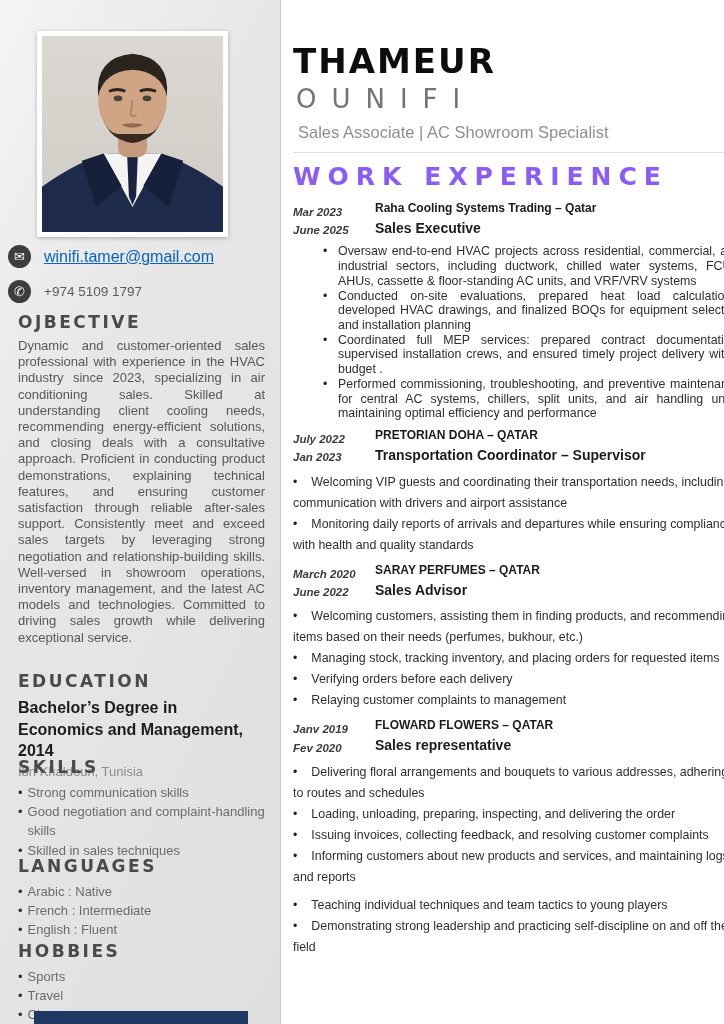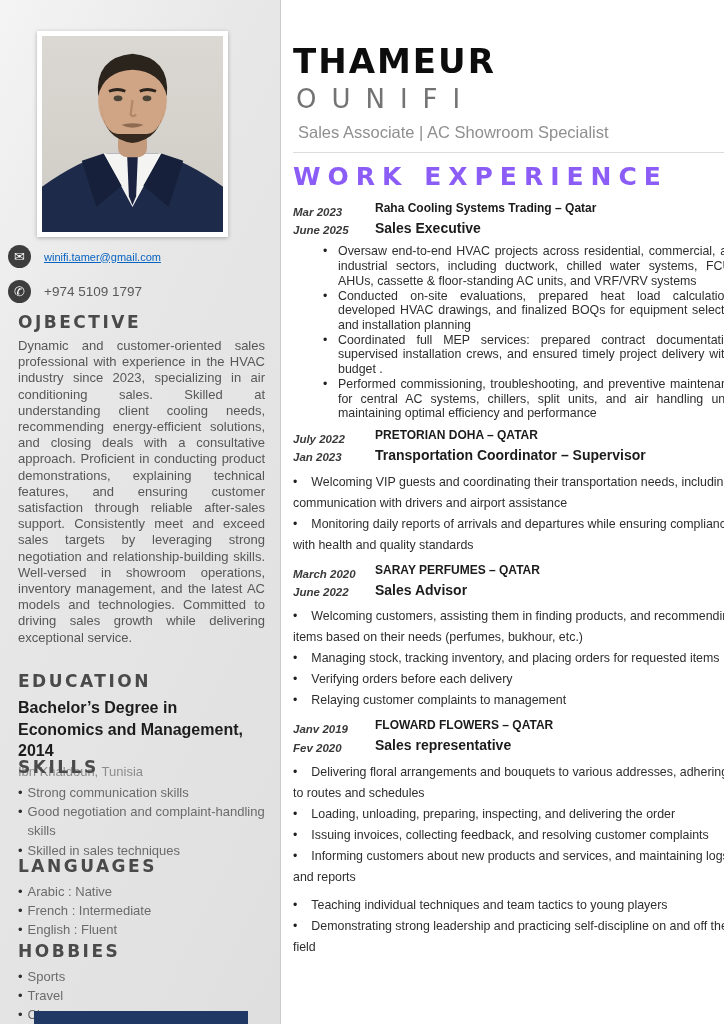--- a/index.html
+++ b/index.html
@@ -11,21 +11,21 @@
            background:linear-gradient(115deg,#f4f4f4 0%,#e7e7e7 35%,#dfdfdf 100%);
            border-right:1px solid #cccccc;box-sizing:border-box;}
   .photo-frame{position:absolute;left:37px;top:31px;width:191px;height:206px;background:#fff;
                padding:5px;box-sizing:border-box;box-shadow:0 1px 4px rgba(0,0,0,.28);}
   .photo-frame svg{width:100%;height:100%;display:block;}
 
   .contact{position:absolute;left:8px;top:245px;width:262px;}
   .contact-row{display:flex;align-items:center;margin-bottom:12px;}
   .c-icon{width:23px;height:23px;border-radius:50%;background:#3d3d3d;color:#fff;
           display:flex;align-items:center;justify-content:center;font-size:13px;flex:0 0 23px;}
-  .c-text{margin-left:13px;font-size:11px;}
+  .c-text{margin-left:13px;font-size:16px;}
   .email-link{color:#0563c1;text-decoration:underline;}
   .phone-text{color:#595959;font-size:13.5px;}
 
   .side-sec{position:absolute;left:18px;width:247px;}
   .side-head{font-family:"DejaVu Sans",sans-serif;font-weight:bold;font-size:17px;
              letter-spacing:2.5px;color:#4a4a4a;margin-bottom:6px;}
   .sec-objective{top:312px;}
   .sec-education{top:671px;}
   .sec-skills{top:757px;}
   .sec-languages{top:856px;}

